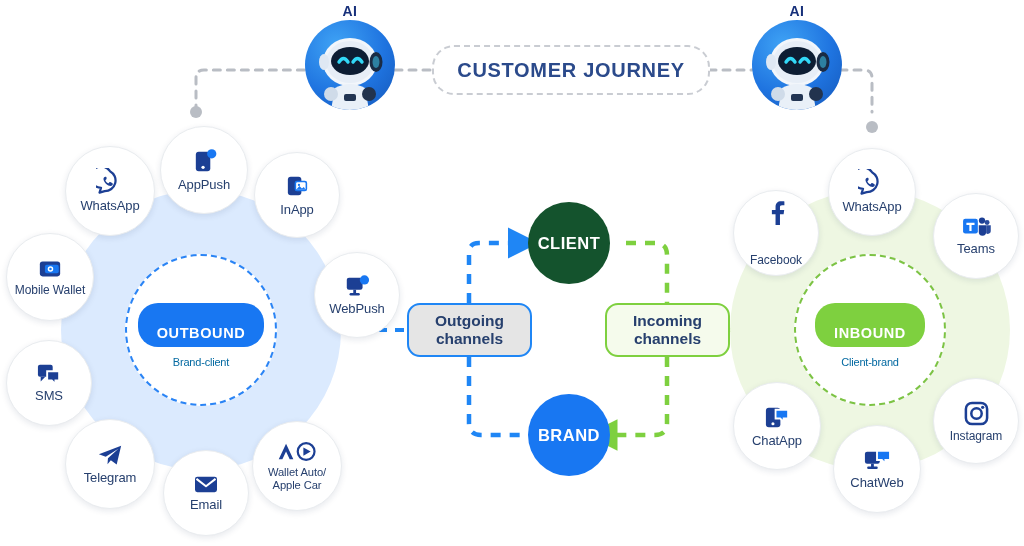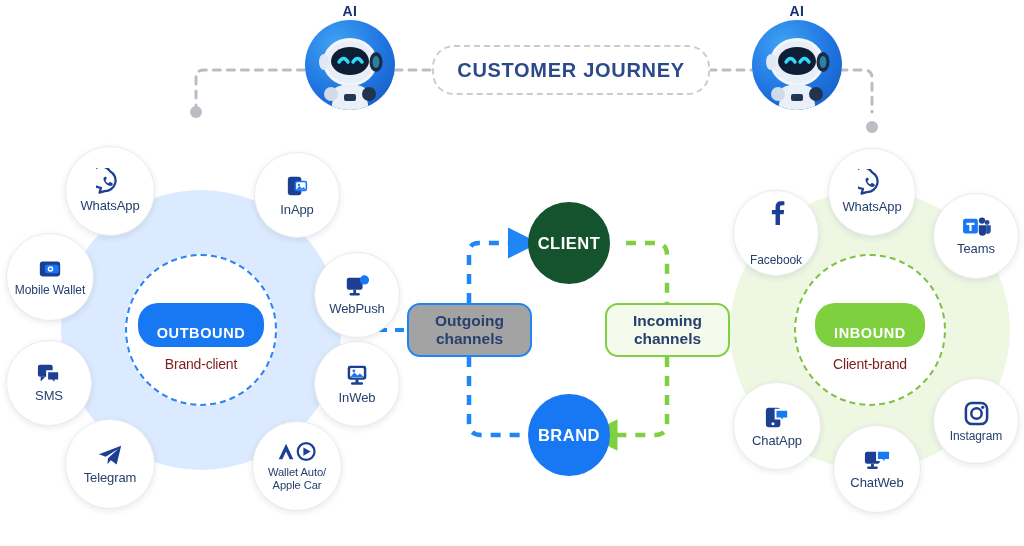--- a/index.html
+++ b/index.html
@@ -81,22 +81,22 @@
     font-size: 14.5px;
     letter-spacing: 0.6px;
     padding: 22px 19px 6px 19px;
     border-radius: 20px;
   }
   .pill.blue  { background: #1877f2; }
   .pill.green { background: #7ed03f; }
   .sublabel {
     display: block;
     margin-top: 9px;
-    color: #7f1d1d;
-    font-size: 14px;
+    color: #0369a1;
+    font-size: 11px;
     letter-spacing: -0.2px;
   }
 
   
   .circnode {
     position: absolute;
     border-radius: 50%;
     display: flex; align-items: center; justify-content: center;
     color: #ffffff;
     font-size: 16.5px;
@@ -113,21 +113,21 @@
     border-radius: 13px;
     display: flex; align-items: center; justify-content: center;
     text-align: center;
     font-size: 15.5px;
     font-weight: bold;
     line-height: 1.18;
     color: #27406e;
     z-index: 7;
   }
   .chanbox.out {
-    background: #a3a3a3;
+    background: #e5e5e5;
     border: 2.5px solid #1f86f5;
     text-align: center;
   }
   .chanbox.inc {
     background: #f5fbec;
     border: 2.5px solid #7ed03f;
   }
 
   
   .journey {
@@ -265,20 +265,30 @@
   </div>
 
   <div class="blob left" style="left:61px; top:190px; width:280px; height:280px;"></div>
   <div class="dashring left" style="left:125px; top:254px; width:152px; height:152px;"></div>
 
   <div class="corelabel" style="left:96px; top:303px;">
     <span class="pill blue">OUTBOUND</span>
     <span class="sublabel">Brand-client</span>
   </div>
 
+  <div class="bubble" style="left:160px; top:126px; width:88px; height:88px;">
+    <span class="ic">
+      <svg width="27" height="27" viewBox="0 0 28 28">
+        <rect x="5" y="4" width="15" height="20" rx="3" fill="#1c3f94"></rect>
+        <circle cx="12.5" cy="20" r="1.7" fill="#ffffff"></circle>
+        <circle cx="21.5" cy="6" r="4.8" fill="#1877f2"></circle>
+      </svg>
+    </span>
+    <span class="lbl">AppPush</span>
+  </div>
 
   <div class="bubble" style="left:254px; top:152px; width:86px; height:86px;">
     <span class="ic">
       <svg width="27" height="27" viewBox="0 0 28 28">
         <rect x="4" y="4" width="14" height="19" rx="3" fill="#1c3f94"></rect>
         <rect x="11" y="8" width="13" height="11" rx="2.4" fill="#1877f2"></rect>
         <rect x="12.6" y="9.6" width="9.8" height="7.8" rx="1.4" fill="#ffffff"></rect>
         <circle cx="15.5" cy="12.4" r="1.2" fill="#1877f2"></circle>
         <path d="M12.6,17.4 l3.4,-4 2.6,2.6 2-1.6 1.8,3z" fill="#1877f2"></path>
       </svg>
@@ -291,45 +301,41 @@
       <svg width="28" height="26" viewBox="0 0 30 28">
         <rect x="4" y="5" width="17" height="13" rx="2.4" fill="#1c3f94"></rect>
         <rect x="11" y="18" width="3" height="4" fill="#1c3f94"></rect>
         <rect x="7" y="21.5" width="11" height="2.6" rx="1.3" fill="#1c3f94"></rect>
         <circle cx="23" cy="7.5" r="5" fill="#1877f2"></circle>
       </svg>
     </span>
     <span class="lbl">WebPush</span>
   </div>
 
-  <div class="bubble" style="left:314px; top:341px; width:86px; height:86px;">
-    <span class="ic">
-      <svg width="28" height="26" viewBox="0 0 30 28">
-        <rect x="5" y="4" width="20" height="15" rx="2.6" fill="#1c3f94"></rect>
-        <rect x="7.6" y="6.4" width="14.8" height="10.2" rx="1.6" fill="#ffffff"></rect>
-        <circle cx="11.6" cy="9.6" r="1.5" fill="#1877f2"></circle>
-        <path d="M7.8,16.2 l4.4,-5 3.3,3.4 2.7,-2.1 4.2,3.7z" fill="#1877f2"></path>
-        <rect x="13.3" y="19" width="3.4" height="3.4" fill="#1c3f94"></rect>
-        <rect x="8.5" y="21.8" width="13" height="2.6" rx="1.3" fill="#1c3f94"></rect>
-      </svg>
-    </span>
-    <span class="lbl">InWeb</span>
-  </div>
 
   <div class="bubble tiny" style="left:252px; top:421px; width:90px; height:90px;">
     <span class="ic">
       <svg width="42" height="22" viewBox="0 0 46 24">
         <path d="M11,3 L19,20 H15 L11,11.5 L7,20 H3 Z" fill="#1c3f94"></path>
         <circle cx="33" cy="11.5" r="9.2" fill="none" stroke="#1c3f94" stroke-width="2.4"></circle>
         <path d="M30,7 L38,11.5 L30,16 Z" fill="#1c3f94"></path>
       </svg>
     </span>
     <span class="lbl">Wallet Auto/ Apple Car</span>
   </div>
 
+  <div class="bubble" style="left:163px; top:450px; width:86px; height:86px;">
+    <span class="ic">
+      <svg width="28" height="22" viewBox="0 0 30 24">
+        <rect x="3" y="4" width="24" height="17" rx="2.6" fill="#1c3f94"></rect>
+        <path d="M4.6,6.4 L15,14.4 L25.4,6.4" fill="none" stroke="#ffffff" stroke-width="2.2" stroke-linejoin="round"></path>
+      </svg>
+    </span>
+    <span class="lbl">Email</span>
+  </div>
 
   <div class="bubble" style="left:65px; top:419px; width:90px; height:90px;">
     <span class="ic">
       <svg width="28" height="26" viewBox="0 0 30 28">
         <path d="M27,4 L3,13.2 l7.4,2.6 L24,7.2 L12.8,17.6 l-0.5,6.4 3.6,-4.4 6.3,4.6z" fill="#1c3f94"></path>
       </svg>
     </span>
     <span class="lbl">Telegram</span>
   </div>
 

